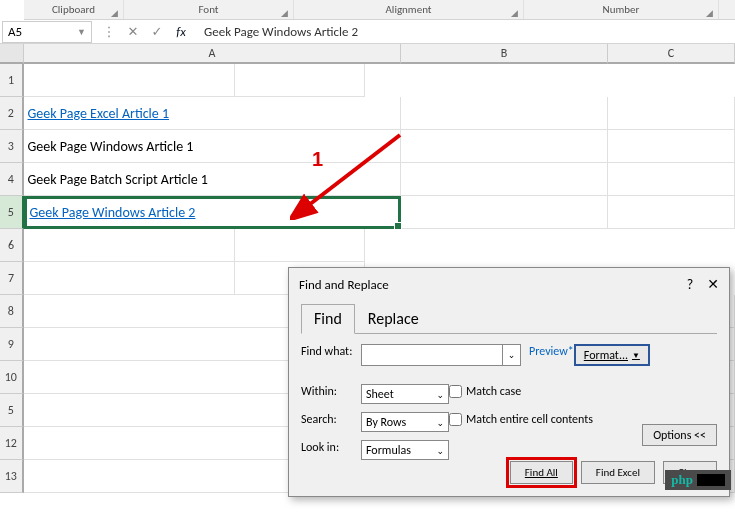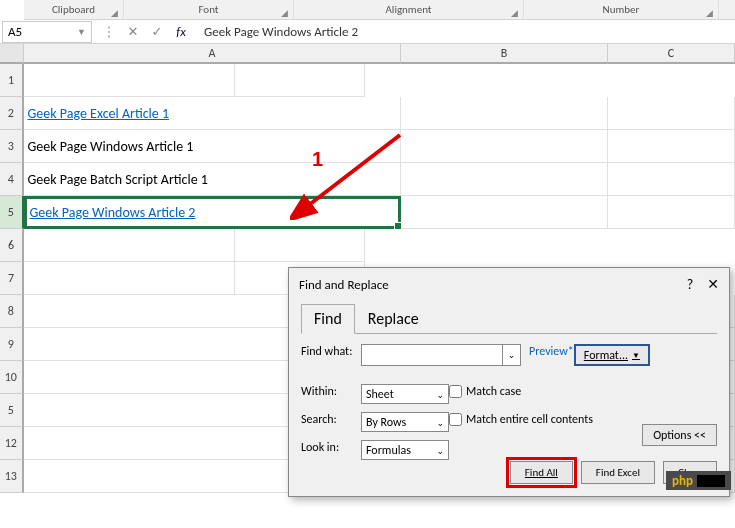--- a/index.html
+++ b/index.html
@@ -65,21 +65,21 @@
 .sel { width: 88px; height: 20px; border: 1px solid #888; background: #fff; font-size: 12px; padding: 0 4px; display: flex; align-items: center; justify-content: space-between; }
 .sel .dd { font-size: 9px; }
 .cb-row { display: flex; align-items: center; gap: 4px; font-size: 12px; }
 .opts-btn { position: absolute; right: 12px; bottom: 50px; padding: 3px 10px; font-size: 12px; border: 1px solid #888; background: #e8e8e8; }
 
 .dialog-buttons { position: absolute; bottom: 12px; right: 12px; display: flex; gap: 8px; }
 .btn { padding: 4px 14px; font-size: 11px; border: 1px solid #888; background: #e8e8e8; cursor: pointer; }
 .btn.highlight { outline: 3px solid #d00; outline-offset: 1px; text-decoration: underline; }
 
 .watermark { position: absolute; right: 4px; bottom: 38px; background: #4a4a4a; color: #fff; font-size: 13px; padding: 2px 6px; display: flex; align-items: center; gap: 2px; }
-.watermark b { color: #eab308; }
+.watermark b { color: #14b8a6; font-family: Liberation Serif, serif; }
 </style>
 </head>
 <body>
 
 <div class="ribbon-bottom">
   <div class="ribbon-group">
       <span>Clipboard</span>
       <span class="dialog-launcher">◢</span>
     </div>
   <div class="ribbon-group">

